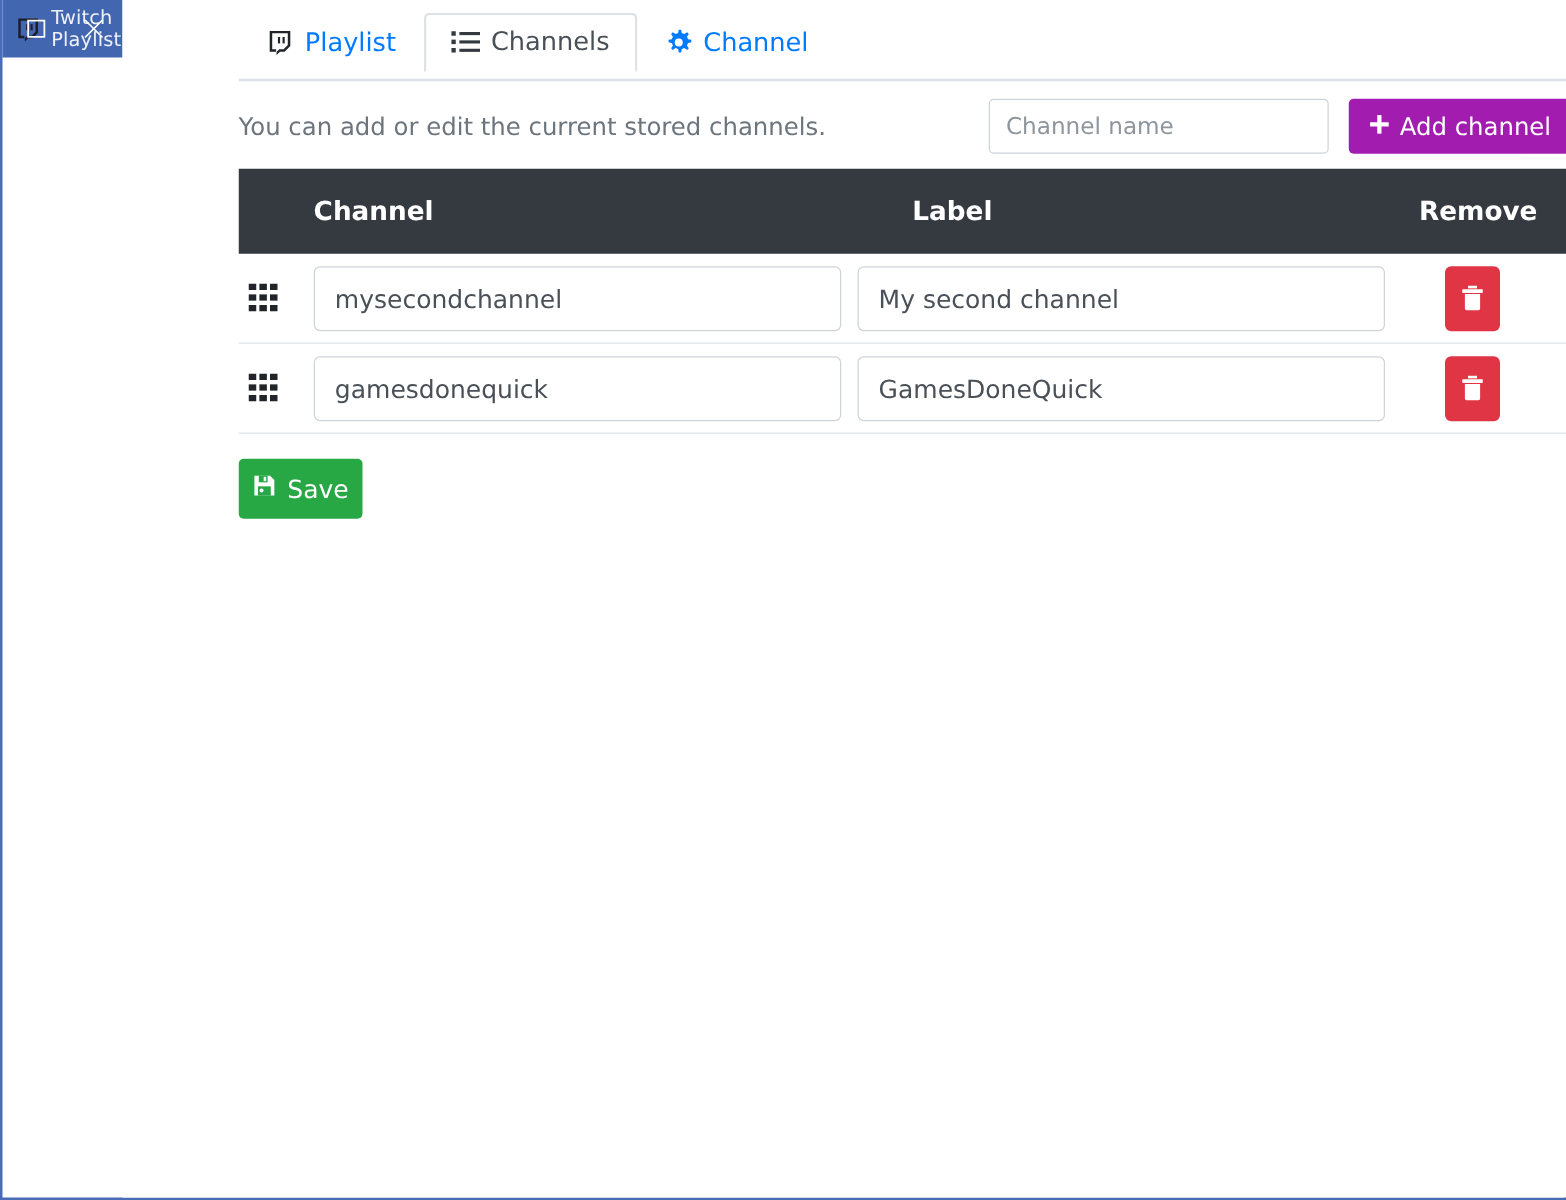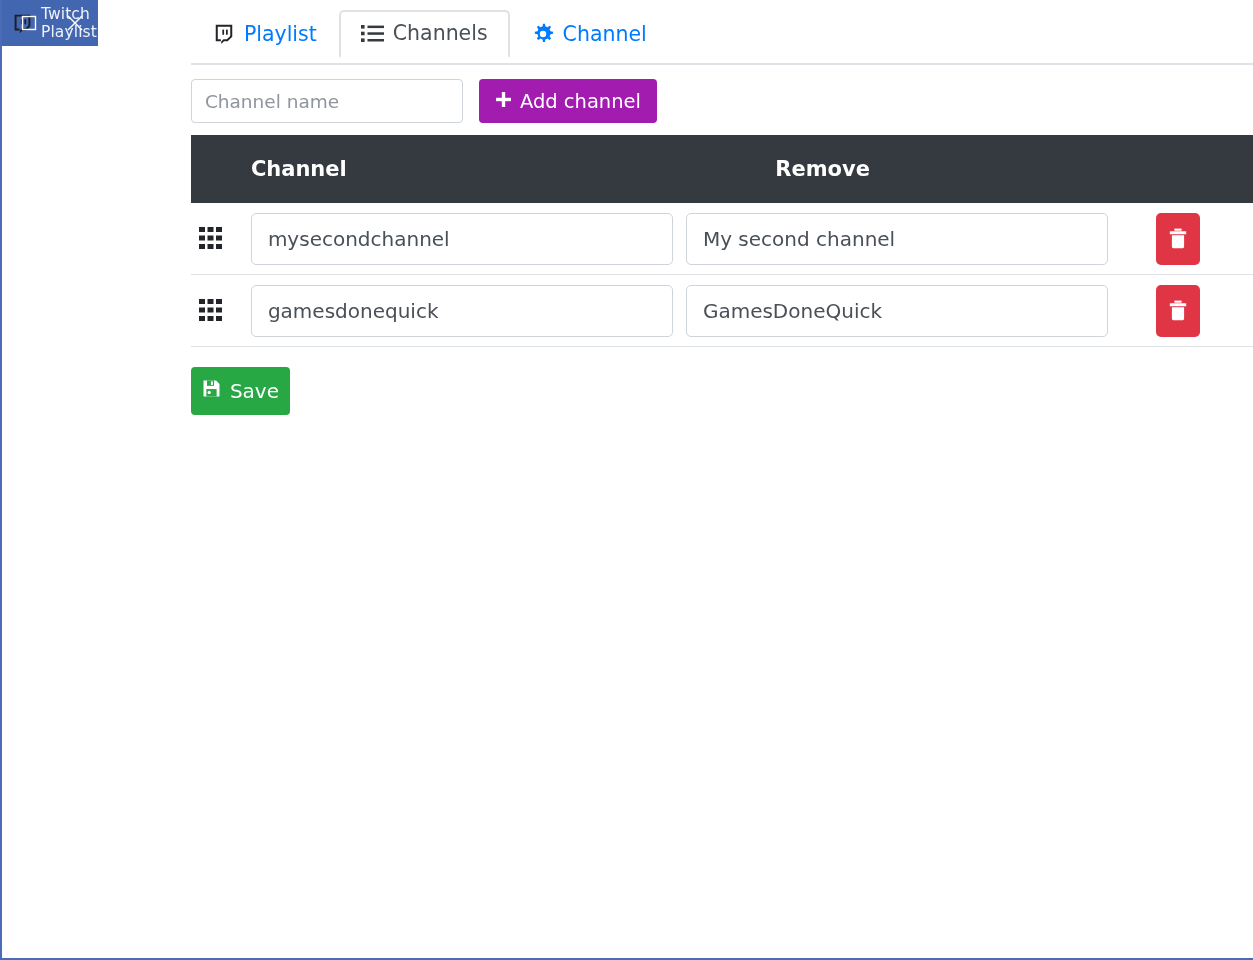--- a/index.html
+++ b/index.html
@@ -305,37 +305,39 @@
           <svg width="22" height="22" viewBox="0 0 24 24">
             <path fill="#007bff" d="M12 0.8 l2.1 0 0.55 2.9 a8.6 8.6 0 0 1 2.2 0.92 l2.45-1.63 1.49 1.49 -1.63 2.45 a8.6 8.6 0 0 1 0.92 2.2 l2.9 0.55 0 2.1 -2.9 0.55 a8.6 8.6 0 0 1 -0.92 2.2 l1.63 2.45 -1.49 1.49 -2.45-1.63 a8.6 8.6 0 0 1 -2.2 0.92 l-0.55 2.9 -2.1 0 -0.55-2.9 a8.6 8.6 0 0 1 -2.2-0.92 l-2.45 1.63 -1.49-1.49 1.63-2.45 a8.6 8.6 0 0 1 -0.92-2.2 l-2.9-0.55 0-2.1 2.9-0.55 a8.6 8.6 0 0 1 0.92-2.2 l-1.63-2.45 1.49-1.49 2.45 1.63 a8.6 8.6 0 0 1 2.2-0.92 Z"></path>
             <circle cx="12" cy="12" r="3.5" fill="#ffffff"></circle>
           </svg>
         </span>
         <span>Channel</span>
       </div>
     </div>
 
     <div class="subhead">
+      <div class="subhead-text">You can add or edit the current stored channels.</div>
       <div class="addform">
         <input class="channel-input" type="text" value="" placeholder="Channel name" style="">
         <button class="btn-add">
           <span>
             <svg width="17" height="17" viewBox="0 0 16 16">
               <rect x="6.4" y="1" width="3.2" height="14" fill="#ffffff"></rect>
               <rect x="1" y="6.4" width="14" height="3.2" fill="#ffffff"></rect>
             </svg>
           </span>
           <span>Add channel</span>
         </button>
       </div>
     </div>
 
     <div class="table-wrap">
       <div class="thead">
         <div class="th col-channel">Channel</div>
+        <div class="th col-label">Label</div>
         <div class="th col-remove">Remove</div>
       </div>
 
       <div class="row">
         <div class="cell-handle">
           <svg class="dotgrid" width="25" height="25" viewBox="0 0 25 25">
             <rect x="1" y="1" width="6" height="5" fill="#212529"></rect>
             <rect x="9.5" y="1" width="6" height="5" fill="#212529"></rect>
             <rect x="18" y="1" width="6" height="5" fill="#212529"></rect>
             <rect x="1" y="9.5" width="6" height="5" fill="#212529"></rect>

